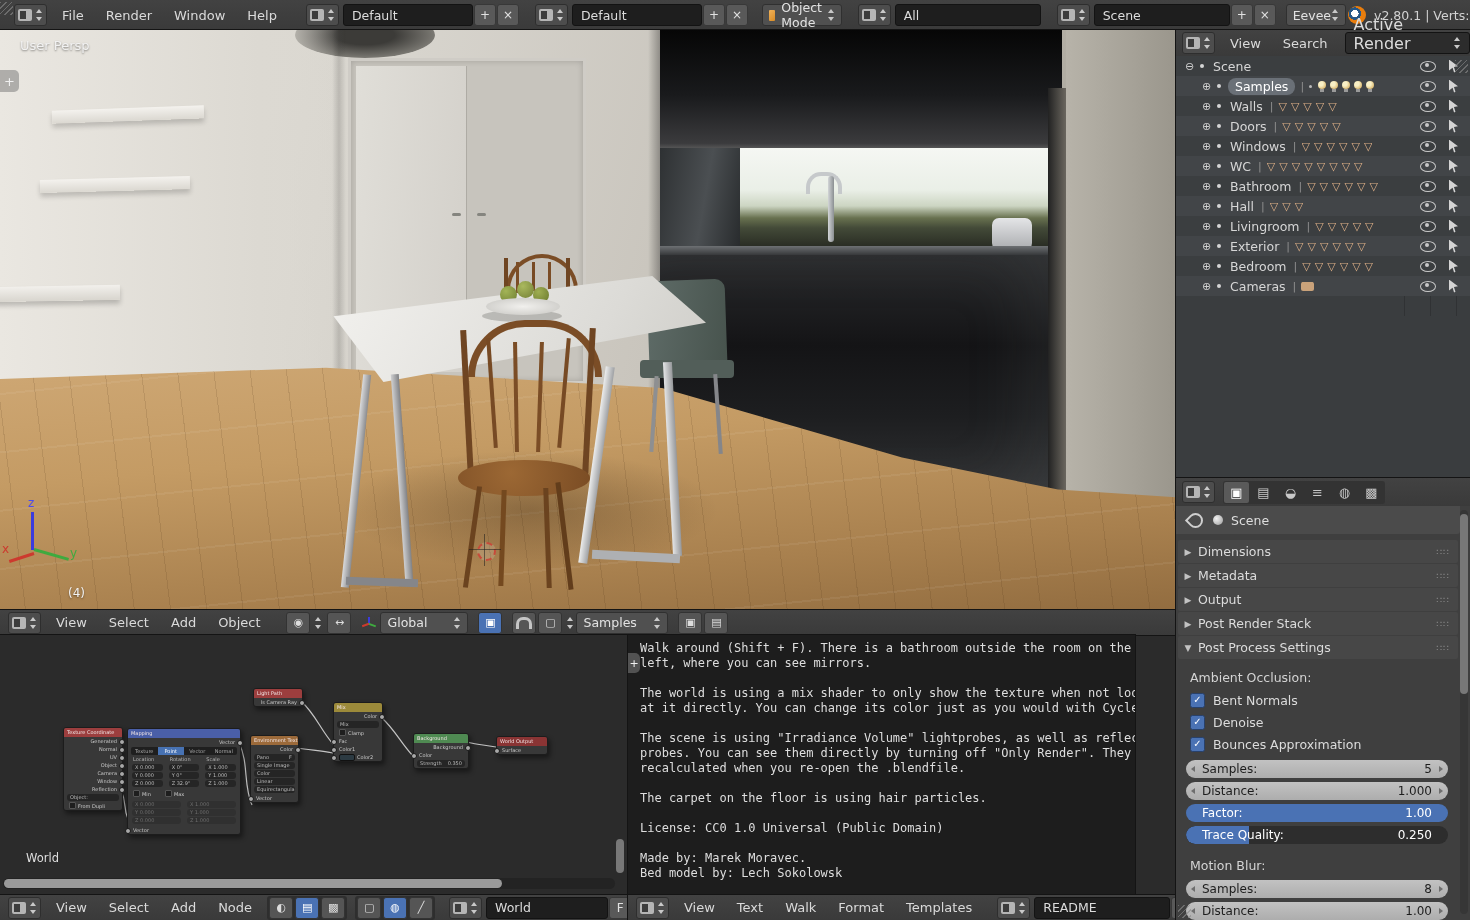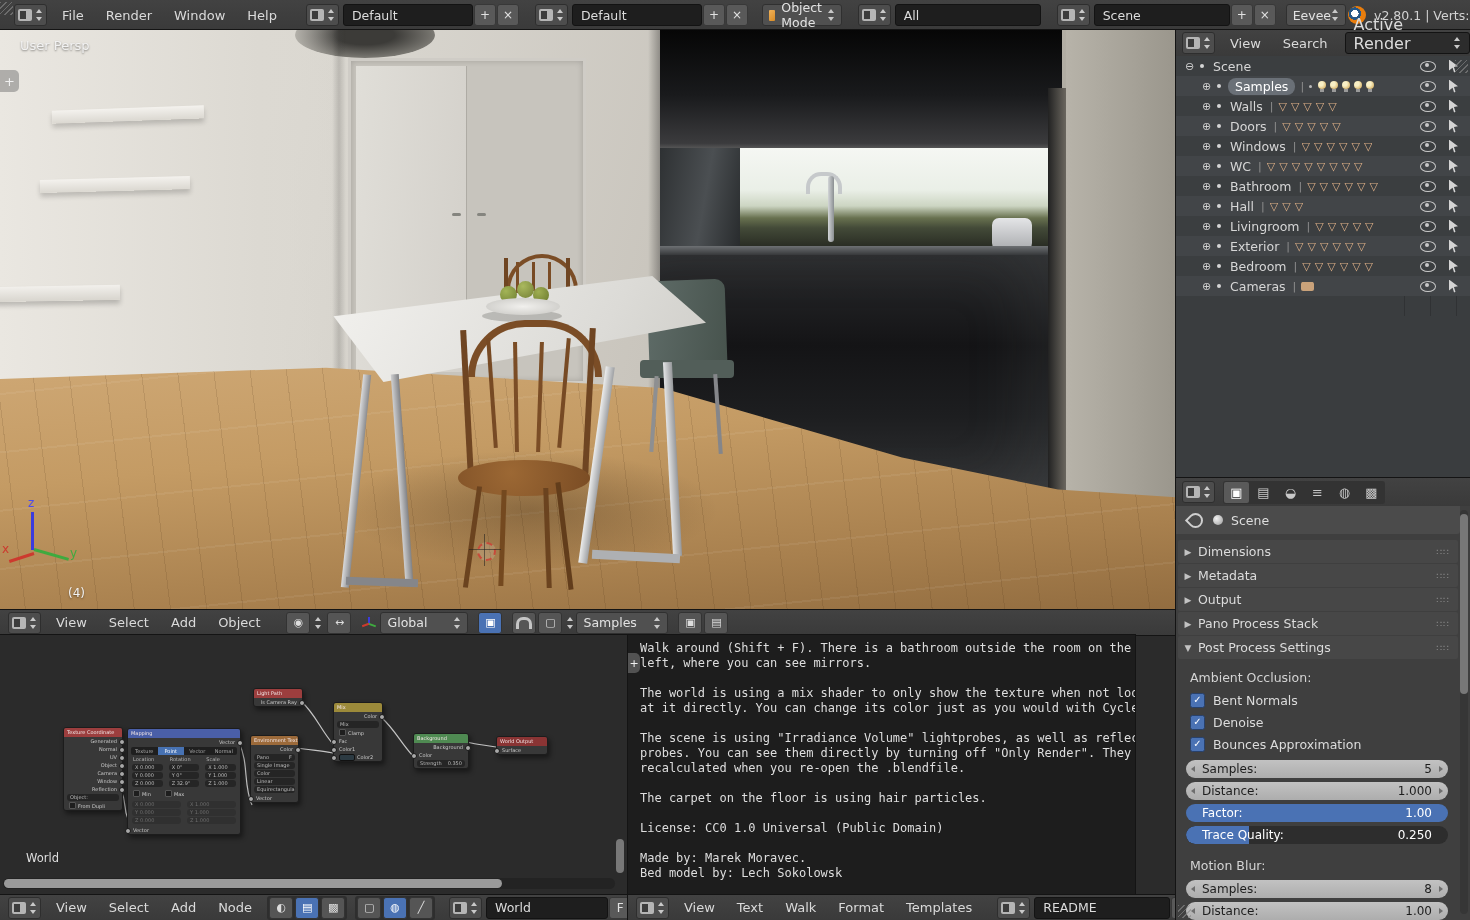--- a/index.html
+++ b/index.html
@@ -737,21 +737,21 @@
         <span>Metadata</span>
         <span class="pgrip">∷∷</span>
       </div>
     <div class="panel" style="top:110px">
         <span class="caret">▶</span>
         <span>Output</span>
         <span class="pgrip">∷∷</span>
       </div>
     <div class="panel" style="top:134px">
         <span class="caret">▶</span>
-        <span>Pano Process Stack</span>
+        <span>Post Render Stack</span>
         <span class="pgrip">∷∷</span>
       </div>
     <div class="panel" style="top:158px">
         <span class="caret">▼</span>
         <span>Post Process Settings</span>
         <span class="pgrip">∷∷</span>
       </div>
     <div class="abs plabel" style="left:14px;top:192px">Ambient Occlusion:</div>
     <div class="cbrow" style="top:215px">
         <span class="cbx">✓</span>

